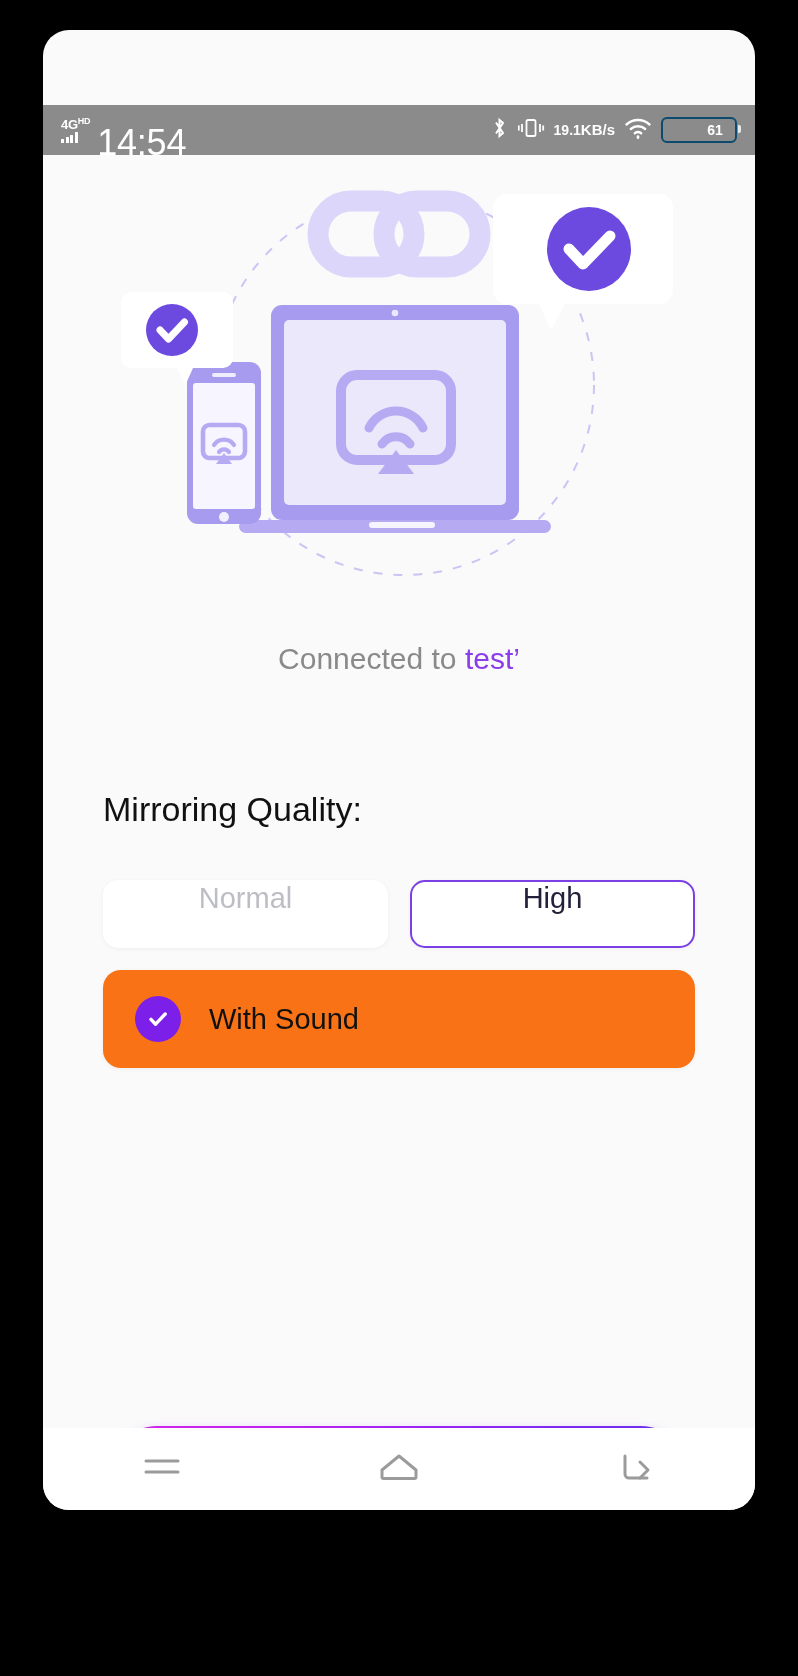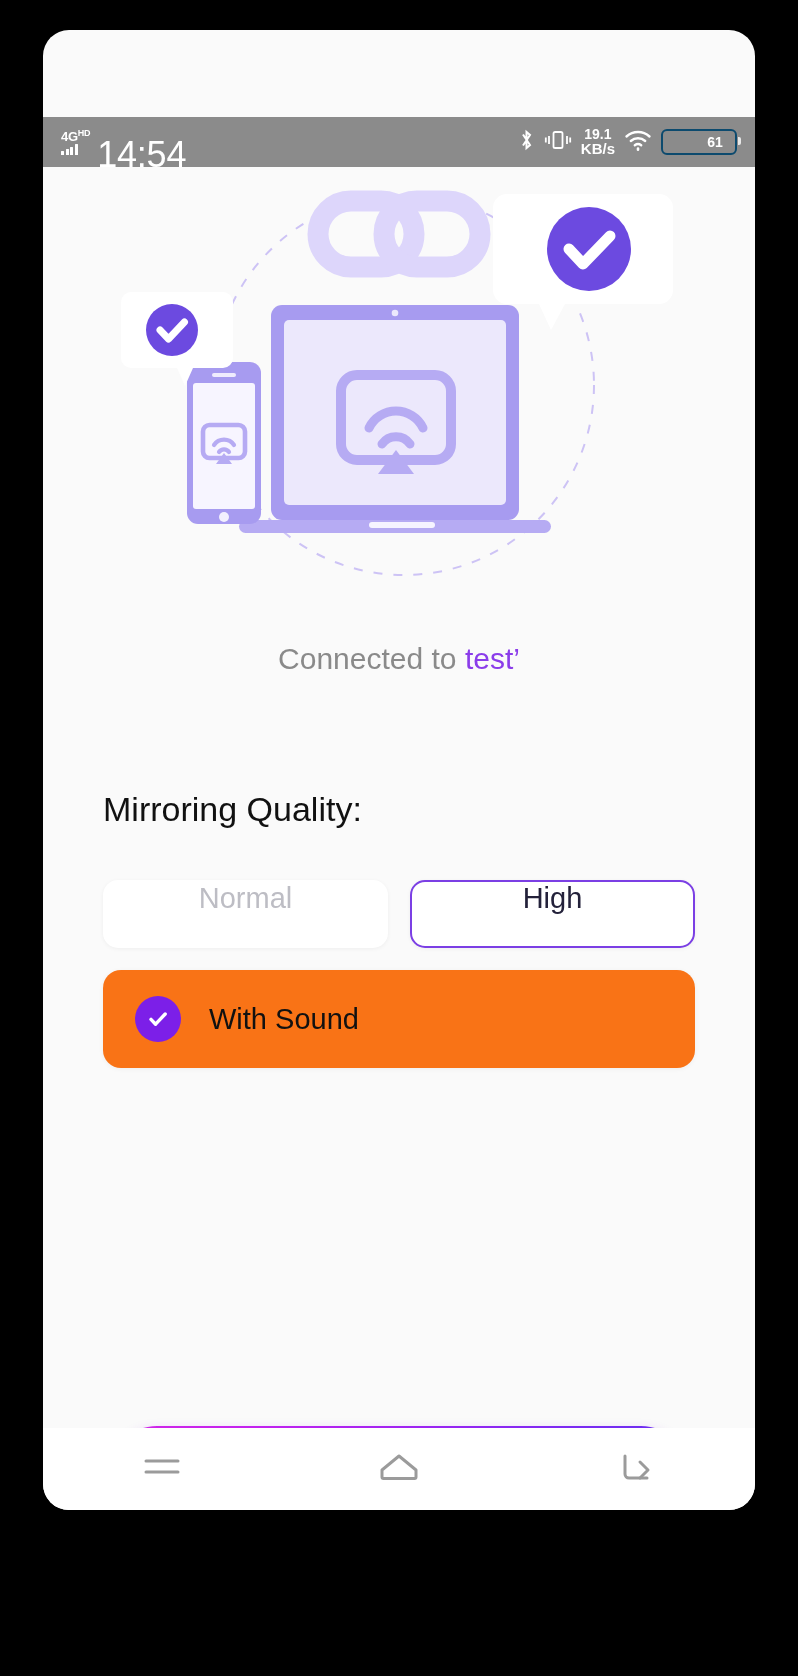--- a/index.html
+++ b/index.html
@@ -20,31 +20,31 @@
              color:#fff;font-size:35px;letter-spacing:.5px;}
   .win-ctrls{position:absolute;right:42px;top:44px;display:flex;align-items:center;gap:30px;}
   .wc{width:40px;height:40px;display:flex;align-items:center;justify-content:center;
       cursor:pointer;}
 
   
   .phone{position:absolute;left:43px;top:30px;width:712px;height:1480px;
          background:#fafafa;border-radius:26px;overflow:hidden;}
 
   
-  .statusbar{position:absolute;left:0;top:87px;width:712px;height:50px;background:#8b8b8b;
+  .statusbar{position:absolute;left:0;top:75px;width:712px;height:50px;background:#8b8b8b;
              display:flex;align-items:center;justify-content:space-between;
              padding:0 18px;box-sizing:border-box;color:#fff;}
   .sb-left{display:flex;align-items:center;gap:7px;}
   .net{display:flex;flex-direction:column;align-items:flex-start;line-height:1;}
   .net-top{font-size:13px;font-weight:bold;letter-spacing:-.3px;}
   .net-bars{display:flex;align-items:flex-end;gap:1.5px;height:11px;margin-top:1px;}
   .net-bars i{display:block;width:3px;background:#fff;border-radius:.5px;}
   .clock{font-size:36px;font-weight:normal;letter-spacing:-.2px;margin-top:25px;}
   .sb-right{display:flex;align-items:center;gap:9px;}
-  .netspeed{display:flex;flex-direction:column;align-items:center;line-height:1.05;}
+  .netspeed{display:flex;flex-direction:row;align-items:center;line-height:1.05;}
   .netspeed b{font-size:14px;font-weight:bold;}
   .netspeed span{font-size:15px;font-weight:bold;}
   .batt{position:relative;width:40px;height:22px;border:2px solid #0c4a6e;border-radius:6px;
         display:flex;align-items:center;justify-content:center;padding-left:32px;}
   .batt:after{content:"";position:absolute;right:-6px;top:6px;width:3px;height:8px;
               background:#e8e8e8;border-radius:0 2px 2px 0;}
   .batt b{font-size:14px;font-weight:bold;color:#fff;}
 
   
   .hero{position:absolute;left:0;top:140px;width:712px;height:460px;}

